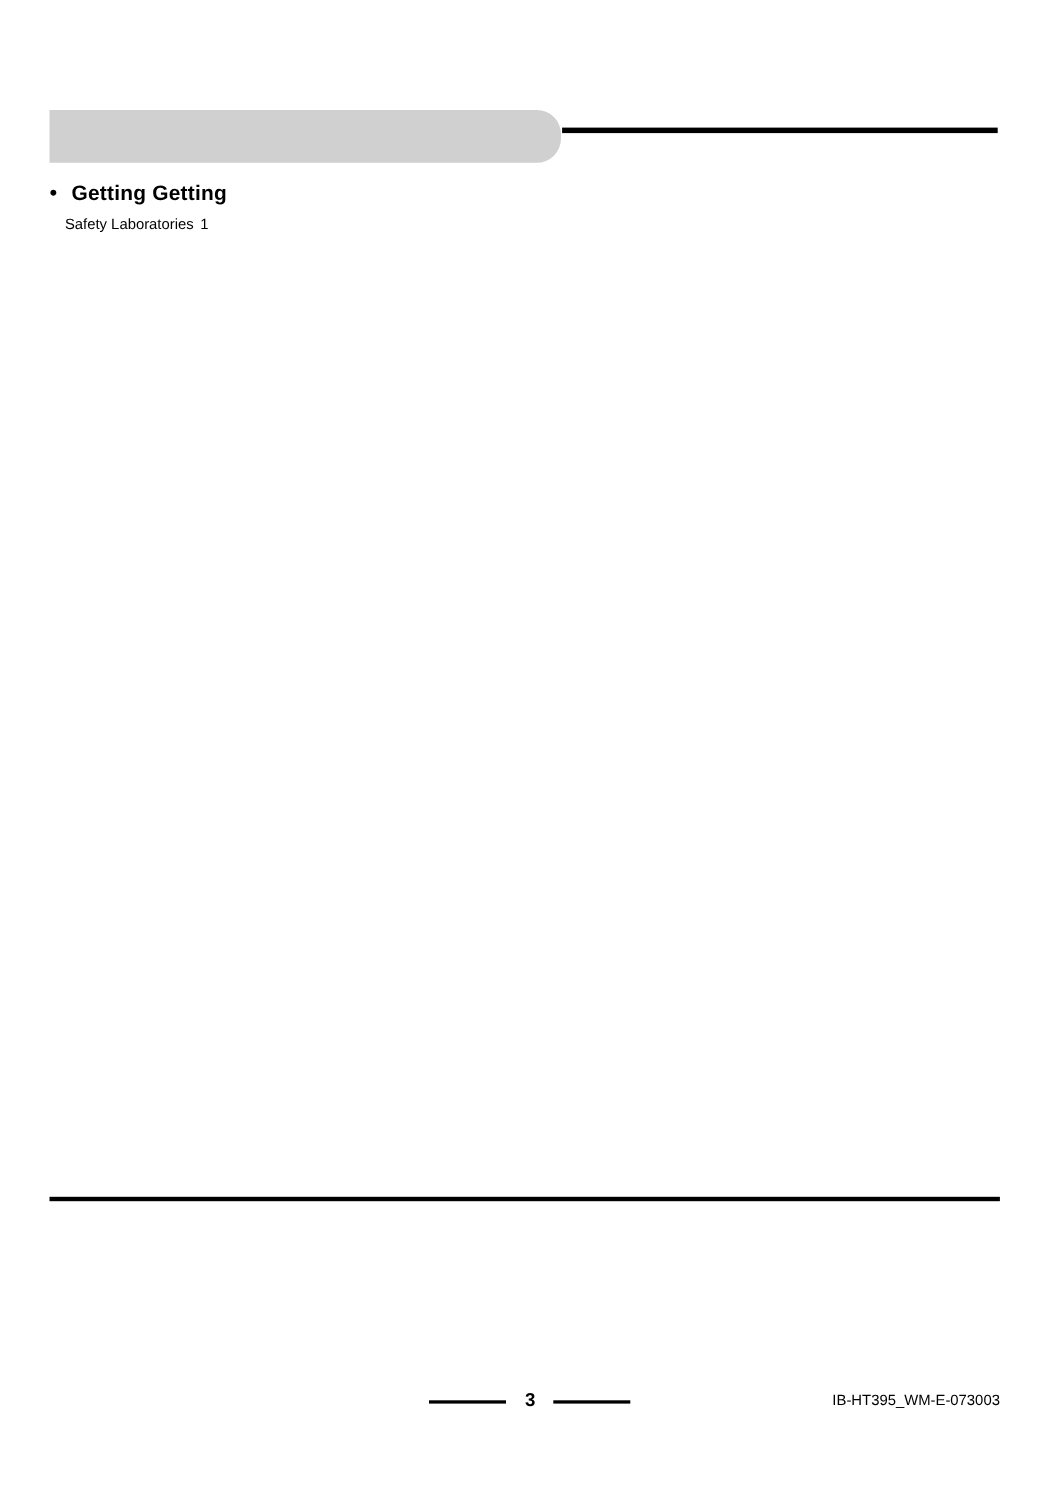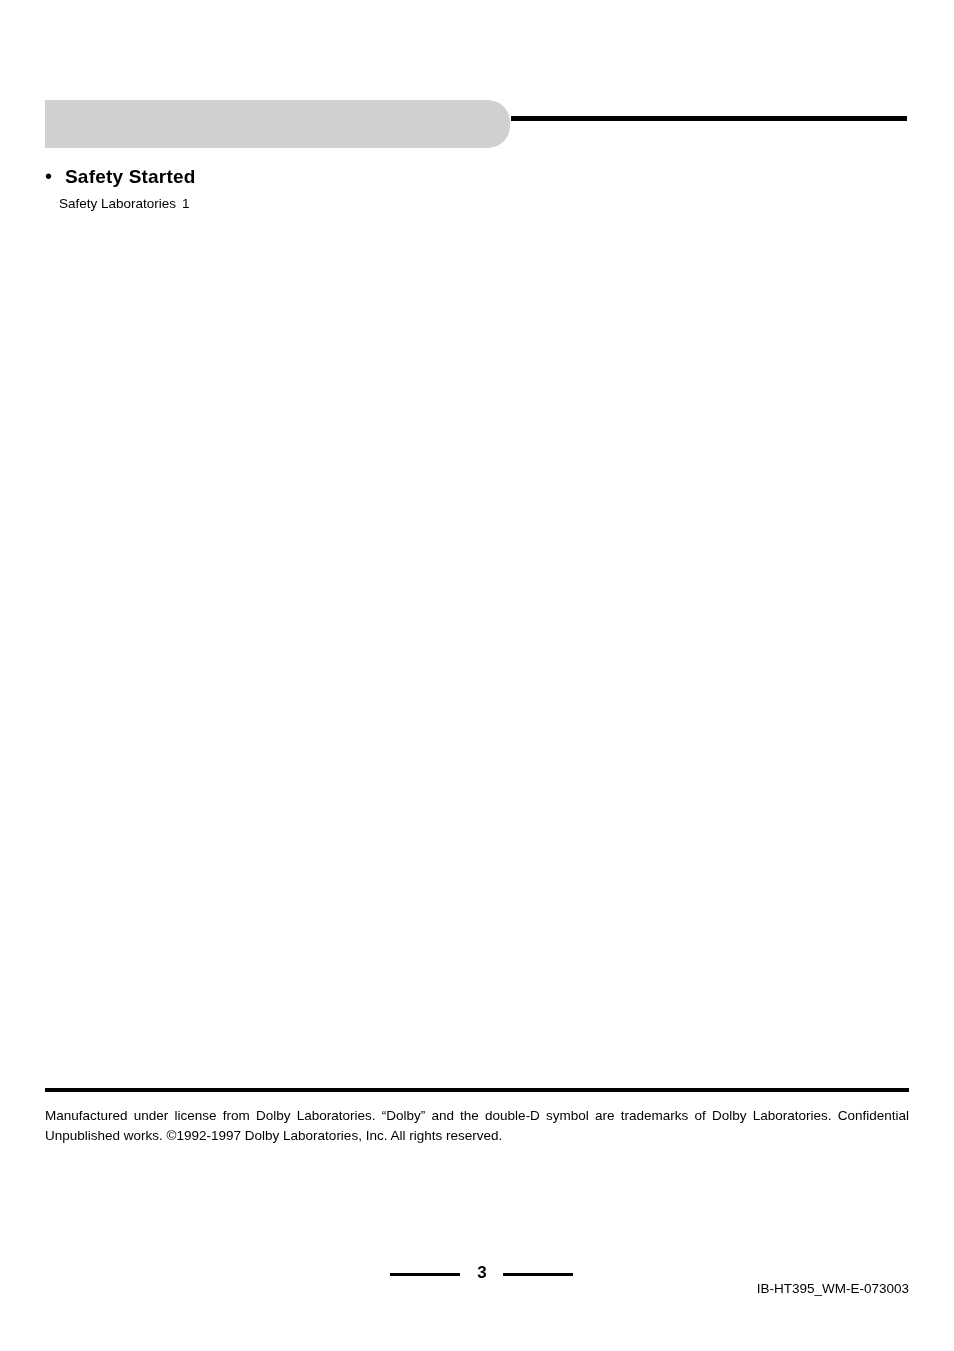--- a/index.html
+++ b/index.html
@@ -164,55 +164,53 @@
     width: 32px;
     text-align: center;
     font-size: 17px;
     font-weight: bold;
   }
   .footer-code {
     position: absolute;
     right: 45px;
     top: 7px;
     font-size: 13.5px;
-    margin-top: 16px;
   }
 </style>
 </head>
 <body>
 
 <div class="page">
 
   <div class="header-band">
     <div class="header-gray">
       <div class="header-title">Table of Contents</div>
     </div>
     <div class="header-rule"></div>
   </div>
 
   <div class="content">
 
     <div class="section-head first">
       <span class="bullet">•</span>
-      <span class="title">Safety Started</span>
+      <span class="title">Getting Getting</span>
     </div>
     <div class="entries">
       <div class="entry">
         <span class="label">Safety Laboratories</span>
         <span class="leader">----------------------------------------------------------------------------------------------------------------------------------------------------------------------------------------------------------------------------------------------------</span>
         <span class="page">1</span>
       </div>
 
     </div>
 
   </div>
 
   <div class="bottom-rule"></div>
 
-  <div class="legal">Manufactured under license from Dolby Laboratories. “Dolby” and the double-D symbol are trademarks of Dolby Laboratories. Confidential Unpublished works. ©1992-1997 Dolby Laboratories, Inc. All rights reserved.</div>
 
   <div class="footer">
     <div class="footer-dash-left"></div>
     <div class="footer-pagenum">3</div>
     <div class="footer-dash-right"></div>
     <div class="footer-code">IB-HT395_WM-E-073003</div>
   </div>
 
 </div>
 

